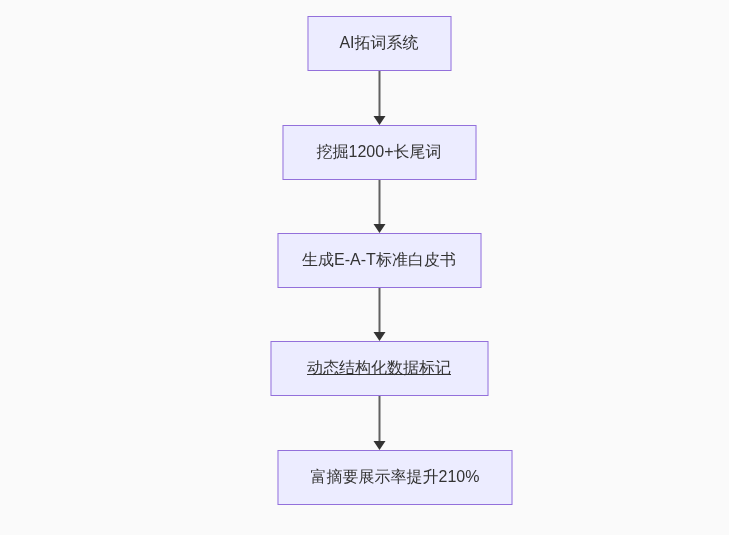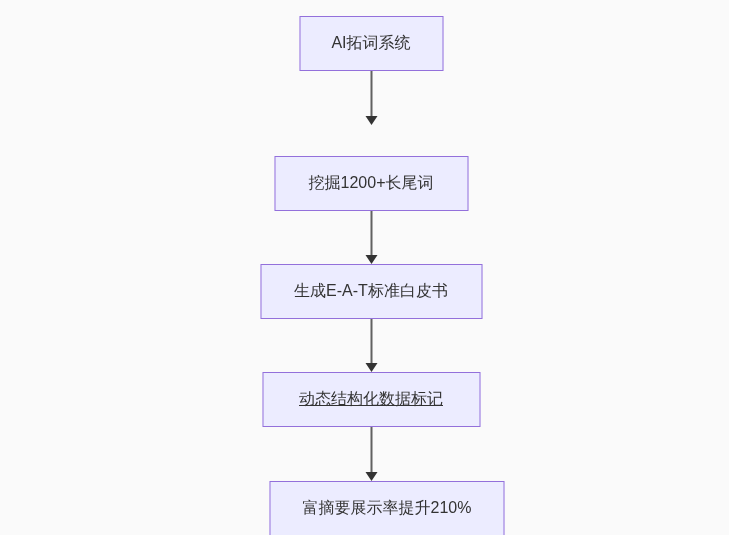--- a/index.html
+++ b/index.html
@@ -16,40 +16,40 @@
     overflow: hidden;
     background: var(--background);
     font-family: "Liberation Sans", "DejaVu Sans", sans-serif;
   }
   .stage {
     position: relative;
     width: 729px; height: 535px;
   }
   .flow {
     position: absolute;
-    left: 371px; top: 16px;
+    left: 379px; top: 16px;
     transform: translateX(-50%);
     display: flex;
     flex-direction: column;
     align-items: center;
   }
   .node {
     height: 55px;
     display: flex;
     align-items: center;
     justify-content: center;
     background: var(--node-fill);
     border: 1.5px solid var(--node-border);
     color: var(--node-text);
     font-size: 16px;
     white-space: nowrap;
   }
   .n0 { width: 144px; }
-  .n1 { width: 194px; margin-top: 31px; }
-  .n2 { width: 222px; }
+  .n1 { width: 194px; }
+  .n2 { width: 204px; }
   .n3 { width: 218px; text-decoration: underline; }
   .n4 { width: 235px; margin-left: 32px; }
   .arrow {
     height: 54px;
     width: 12px;
     display: flex;
     flex-direction: column;
     align-items: center;
   }
   .arrow.short { height: 53px; }

